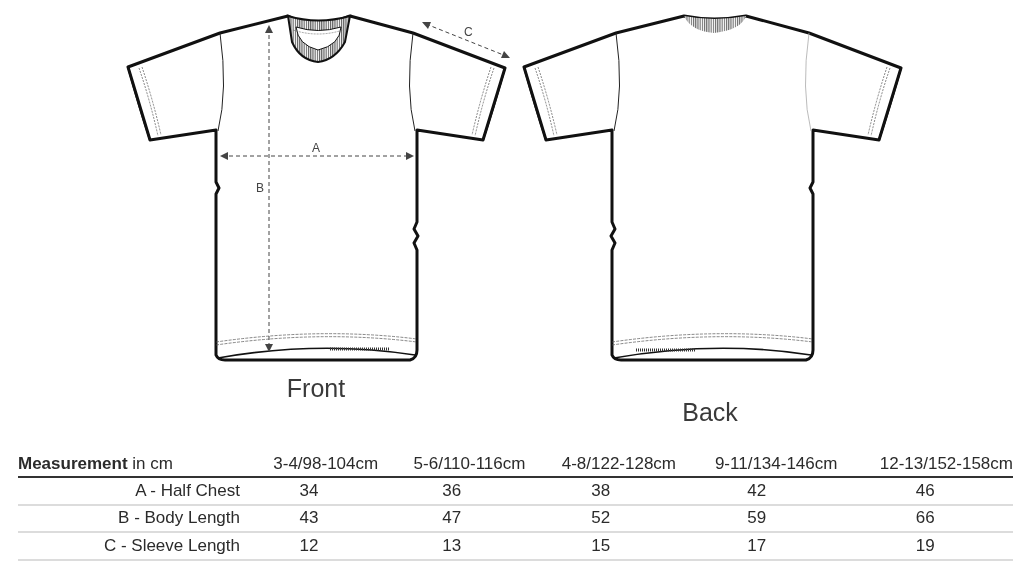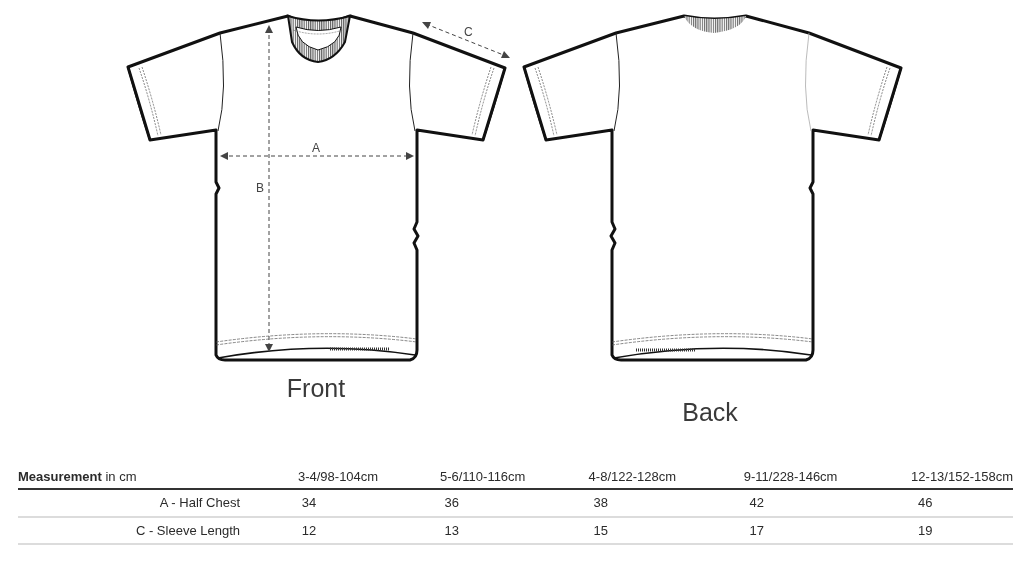--- a/index.html
+++ b/index.html
@@ -2,21 +2,21 @@
 <html><head>
 <meta charset="utf-8">
 <style>
   html, body { margin: 0; padding: 0; background: #ffffff; }
   body { width: 1013px; height: 567px; position: relative; overflow: hidden;
          font-family: "Liberation Sans", "DejaVu Sans", sans-serif; color: #2b2b2b; }
   .drawing { position: absolute; top: 0; }
   .drawing svg { display: block; }
   .caption { position: absolute; font-size: 25px; color: #3a3a3a; text-align: center; width: 200px; }
   .meas-label { font-size: 12px; fill: #444; font-family: "Liberation Sans", sans-serif; }
-  table.size { position: absolute; left: 18px; top: 464px; width: 995px; border-collapse: collapse; font-size: 13px; }
+  table.size { position: absolute; left: 18px; top: 452px; width: 995px; border-collapse: collapse; font-size: 17px; }
   table.size th, table.size td { height: 26px; padding: 0; }
   table.size thead th { font-weight: normal; text-align: right; border-bottom: 2.5px solid #333; height: 24px; }
   table.size thead th.first { text-align: left; width: 222px; }
   table.size tbody td { text-align: center; border-bottom: 2px solid #dcdcdc; height: 25.5px; }
   table.size tbody td.first { text-align: right; }
   .bold { font-weight: bold; }
 </style>
 </head>
 <body>
 
@@ -94,34 +94,42 @@
 </div>
 <div class="caption" style="left:610px; top:374px;margin-top:24px;">Back</div>
 
 <table class="size">
   <thead>
     <tr>
       <th class="first"><span class="bold">Measurement</span><span> in cm</span></th>
       <th>3-4/98-104cm</th>
       <th>5-6/110-116cm</th>
       <th>4-8/122-128cm</th>
-      <th>9-11/228-146cm</th>
+      <th>9-11/134-146cm</th>
       <th>12-13/152-158cm</th>
     </tr>
   </thead>
   <tbody>
     <tr>
       <td class="first">A - Half Chest</td>
       <td>34</td>
       <td>36</td>
       <td>38</td>
       <td>42</td>
       <td>46</td>
     </tr>
     <tr>
+      <td class="first">B - Body Length</td>
+      <td>43</td>
+      <td>47</td>
+      <td>52</td>
+      <td>59</td>
+      <td>66</td>
+    </tr>
+    <tr>
       <td class="first">C - Sleeve Length</td>
       <td>12</td>
       <td>13</td>
       <td>15</td>
       <td>17</td>
       <td>19</td>
     </tr>
   </tbody>
 </table>
 

